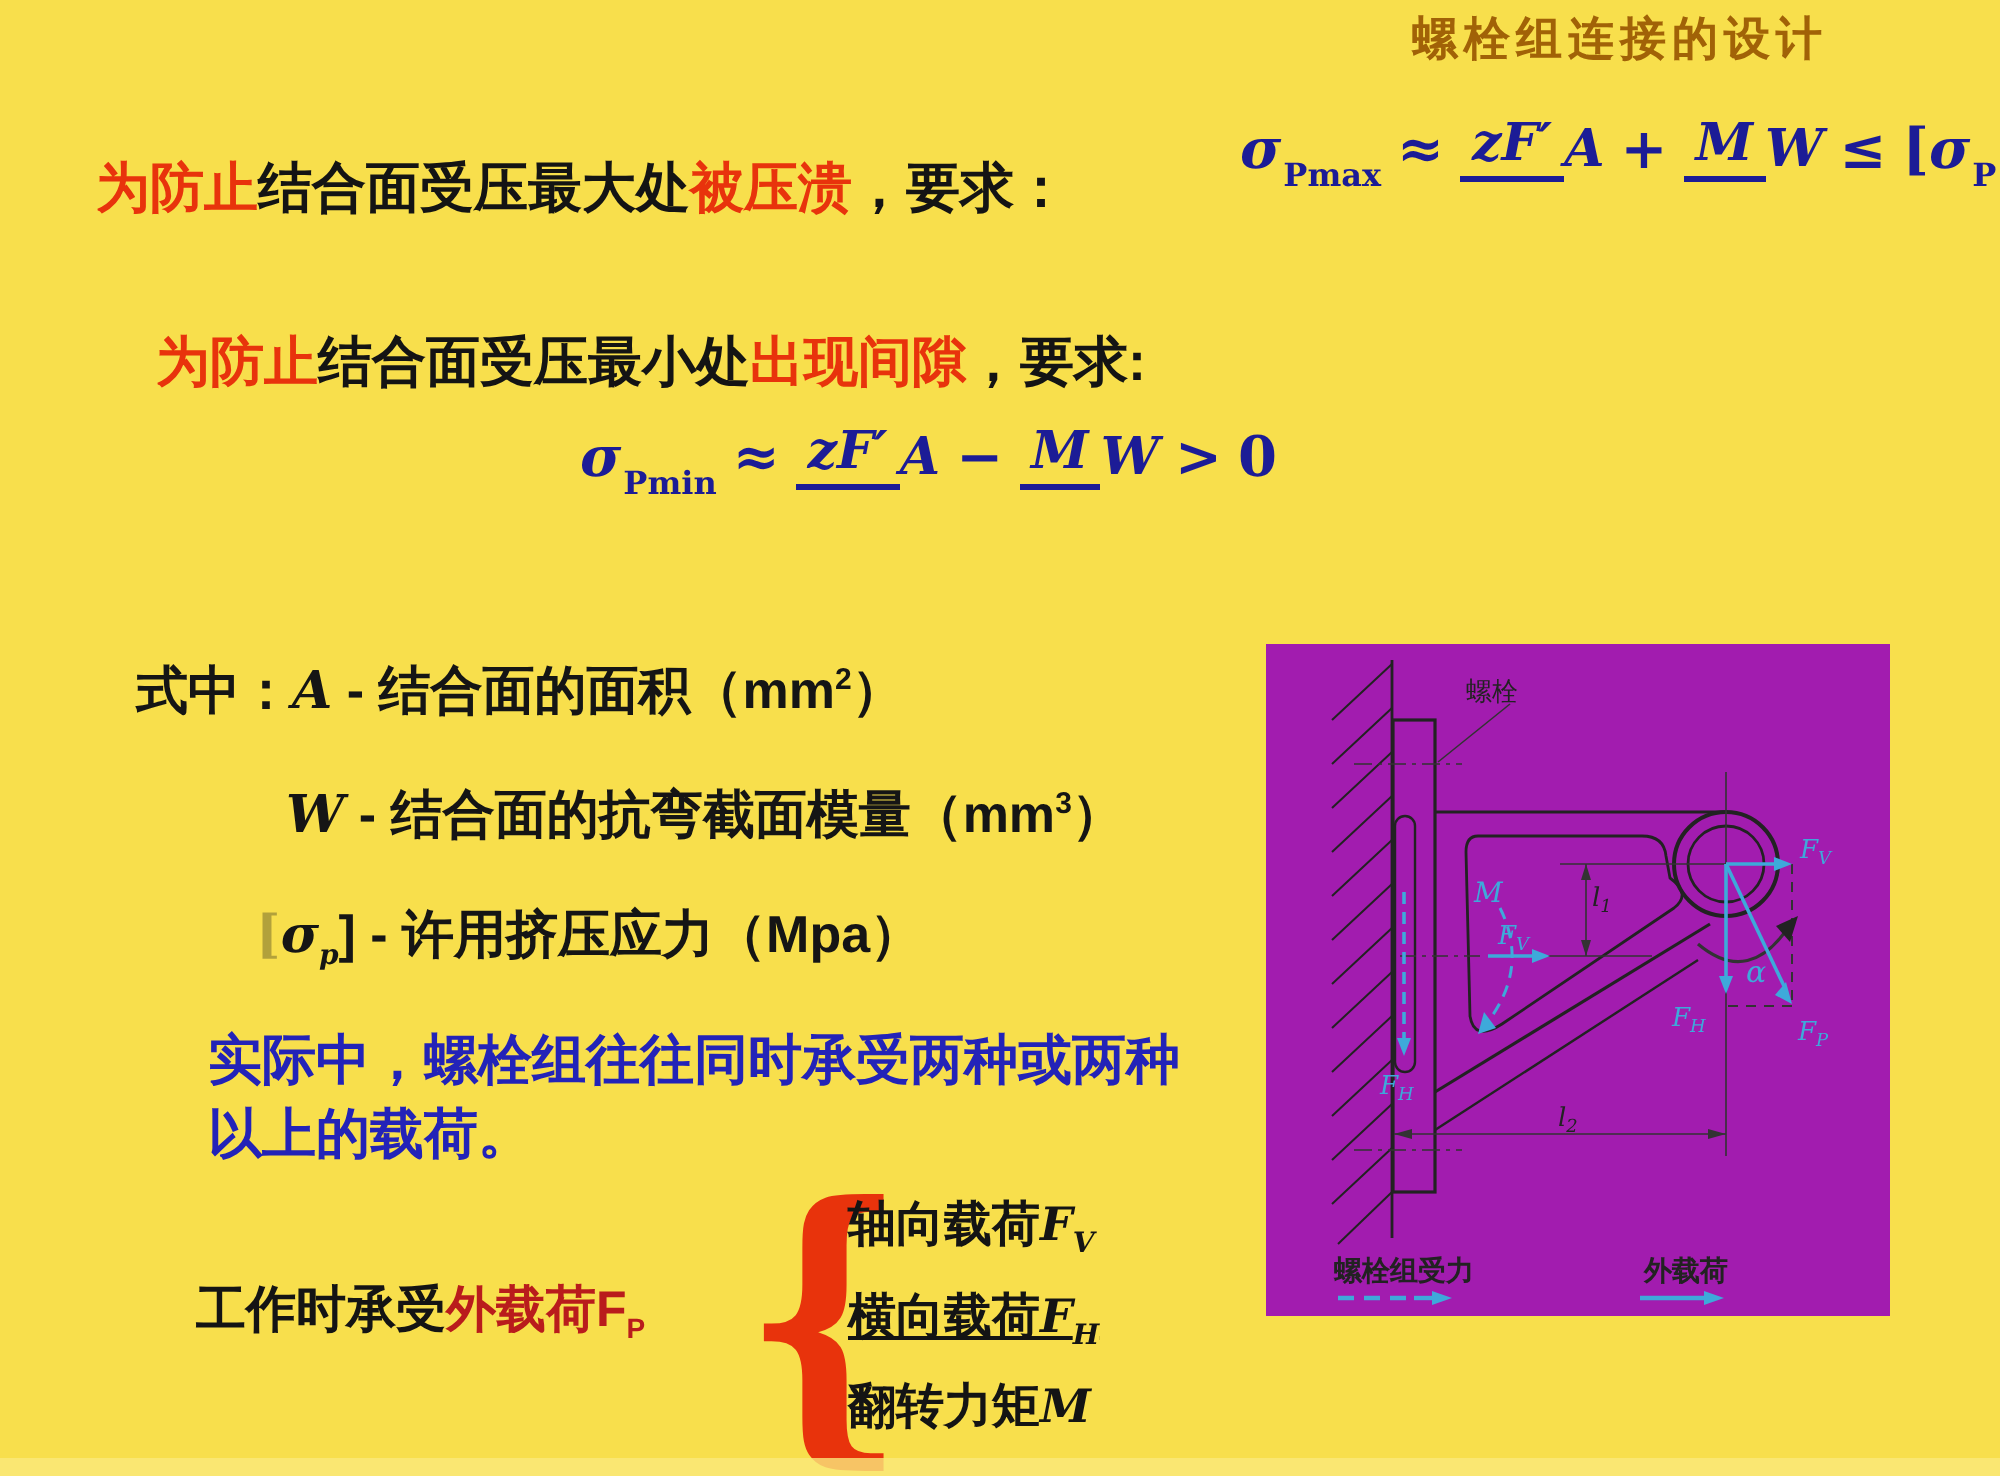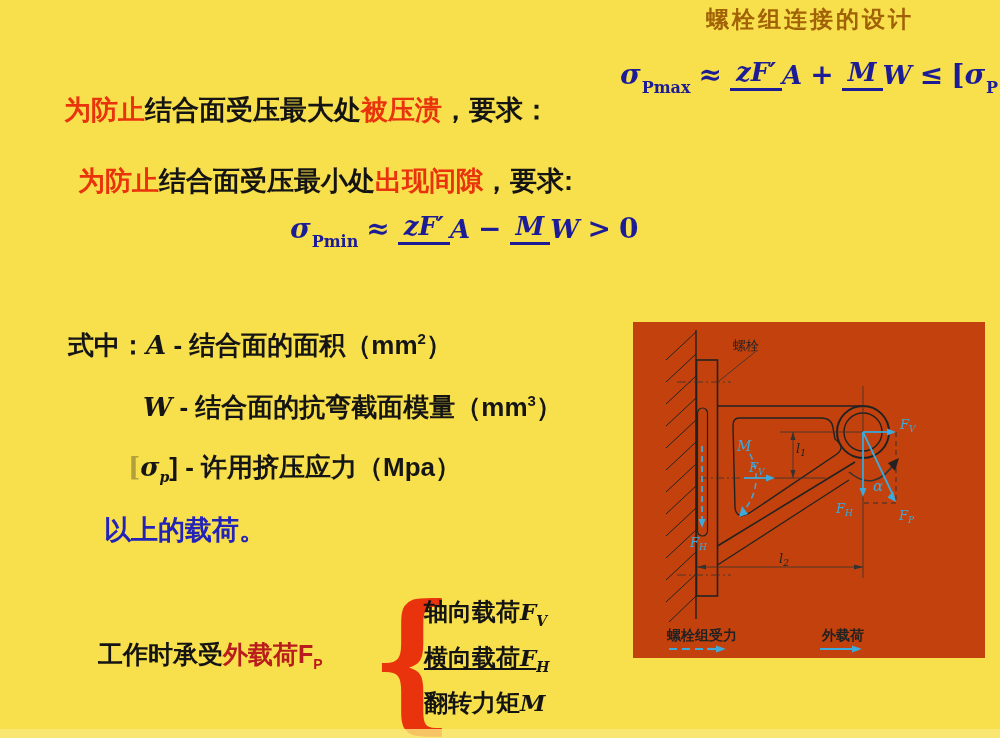--- a/index.html
+++ b/index.html
@@ -6,21 +6,21 @@
   body{
     width:1000px;height:738px;position:relative;overflow:hidden;
     background:#f8df4c;
     font-family:"Liberation Sans",sans-serif;
   }
   .abs{position:absolute;}
   
   .title{left:706px;top:4px;font-size:23px;font-weight:bold;color:#a16207;letter-spacing:3px;}
   
   .req{font-size:27px;font-weight:bold;color:#141414;white-space:nowrap;}
-  .req1{left:64px;top:76px;margin-top:16px;}
+  .req1{left:48px;top:76px;}
   .req2{left:78px;top:163px;}
   .red{color:#e8330c;}
   
   .f{display:flex;align-items:flex-start;gap:8px;color:#1c1c96;
      font-family:"DejaVu Serif","Liberation Serif",serif;font-weight:bold;font-size:28px;}
   .f .it{font-style:italic;}
   .f .up{font-style:normal;}
   .lsub{font-size:16px;position:relative;top:9px;margin-left:1px;font-style:normal;}
   .frac{display:inline-flex;flex-direction:row;align-items:center;line-height:1.12;}
   .frac .num{border-bottom:3px solid #1c1c96;padding:0 6px 1px;font-style:italic;font-size:26px;}
@@ -43,21 +43,21 @@
   .blue{color:#b91c1c;}
   .work sub{font-size:14px;}
   
   .brace{left:364px;top:588px;font-size:150px;line-height:0.95;color:#e8330c;
          font-family:"DejaVu Serif",serif;font-weight:bold;transform:scaleX(0.85);}
   .load{left:424px;font-size:24px;font-weight:bold;color:#141414;white-space:nowrap;}
   .load .sym{font-size:23px;}
   .load sub{font-size:14px;font-family:"DejaVu Serif",serif;font-style:italic;}
   .li0{top:596px;text-align:right;} .li1{top:642px;text-decoration:underline;} .li2{top:687px;}
   
-  .panel{left:633px;top:322px;width:352px;height:336px;background:#c2410c;}
+  .panel{left:633px;top:322px;width:312px;height:336px;background:#a21caf;}
   .bottom-strip{left:0;top:729px;width:1000px;height:9px;background:#fae97c;opacity:0.8;}
   svg text{font-family:"Liberation Sans",sans-serif;}
   .dsym{font-family:"DejaVu Serif",serif;font-style:italic;}
 </style>
 </head>
 <body>
 
 <div class="abs title">螺栓组连接的设计</div>
 
 <div class="abs req req1">
@@ -104,20 +104,21 @@
   <span>式中：</span><span class="sym">A</span><span> - </span><span>结合面的面积（mm</span><sup>2</sup><span>）</span>
 </div>
 <div class="abs where w2">
   <span class="sym">W</span><span> - </span><span>结合面的抗弯截面模量（mm</span><sup>3</sup><span>）</span>
 </div>
 <div class="abs where w3">
   <span class="faint">[</span><span class="sym">σ</span><sub class="sym">p</sub><span>] - </span><span>许用挤压应力（Mpa）</span>
 </div>
 
 <div class="abs note">
+  <div>实际中，螺栓组往往同时承受两种或两种</div>
   <div>以上的载荷。</div>
 </div>
 
 <div class="abs work">
   <span>工作时承受</span><span class="blue">外载荷F</span><sub class="blue">P</sub>
 </div>
 
 <div class="abs brace">{</div>
 
 <div class="abs load li0">

